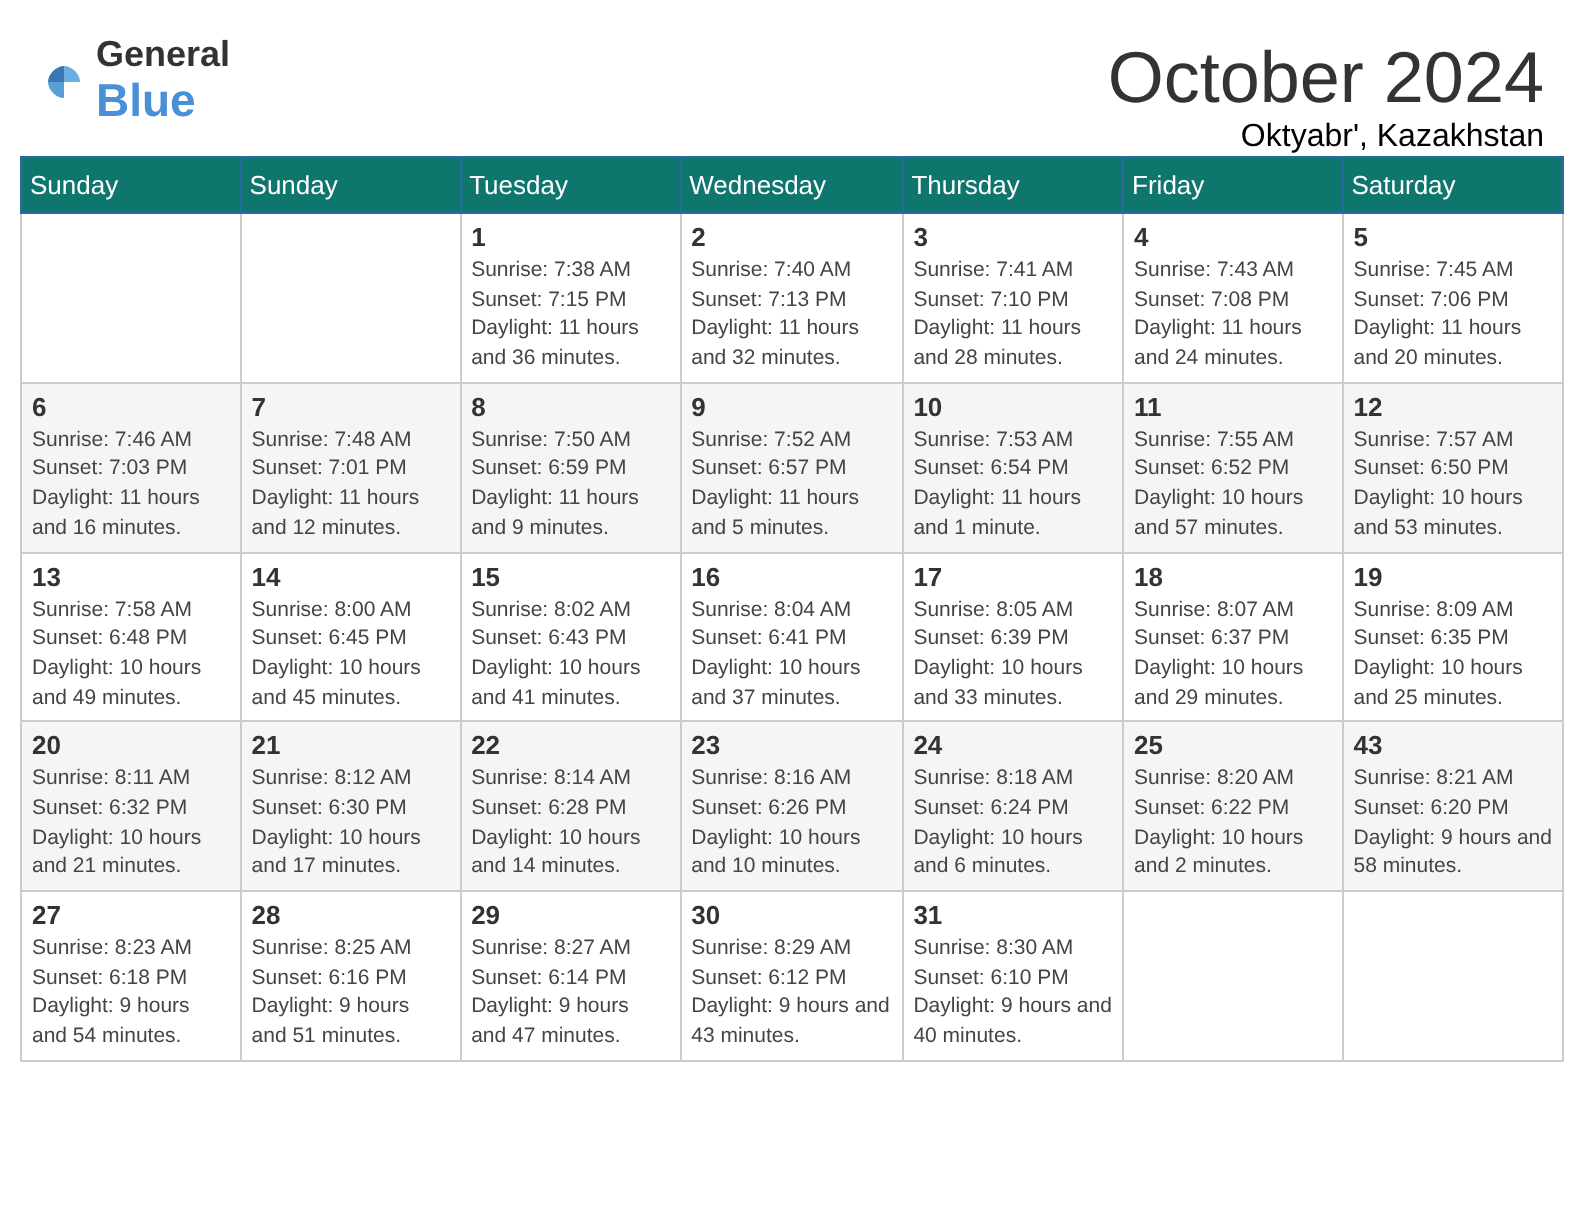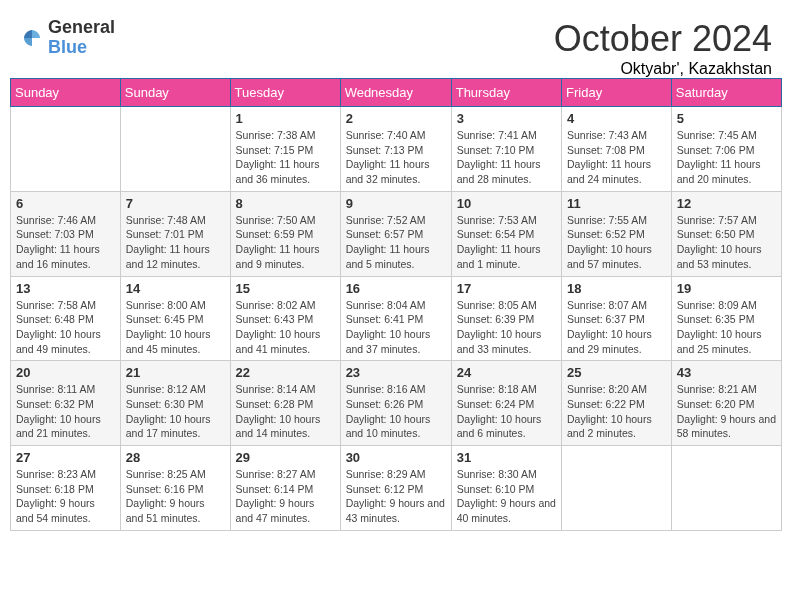--- a/index.html
+++ b/index.html
@@ -21,21 +21,21 @@
       align-items: center;
       gap: 4px;
     }
     .logo-text-general {
       font-size: 18px;
       font-weight: bold;
       color: #333;
       line-height: 1.1;
     }
     .logo-text-blue {
-      font-size: 18px;
+      font-size: 23px;
       font-weight: bold;
       color: #4a90d9;
       line-height: 1.1;
     }
     .logo-icon {
       width: 24px;
       height: 24px;
     }
     .title-block {
       text-align: right;
@@ -49,21 +49,21 @@
     .subtitle {
       font-size: 16px;
       color: #000000;
     }
     .calendar {
       width: 100%;
       border-collapse: collapse;
       font-size: 11px;
     }
     .calendar thead th {
-      background: #ec4899;
+      background: #0f766e;
       color: #fff;
       padding: 6px 4px;
       text-align: left;
       font-size: 13px;
       font-weight: normal;
       border: 1px solid #2a67a5;
     }
     .calendar tbody td {
       border: 1px solid #ccc;
       vertical-align: top;

